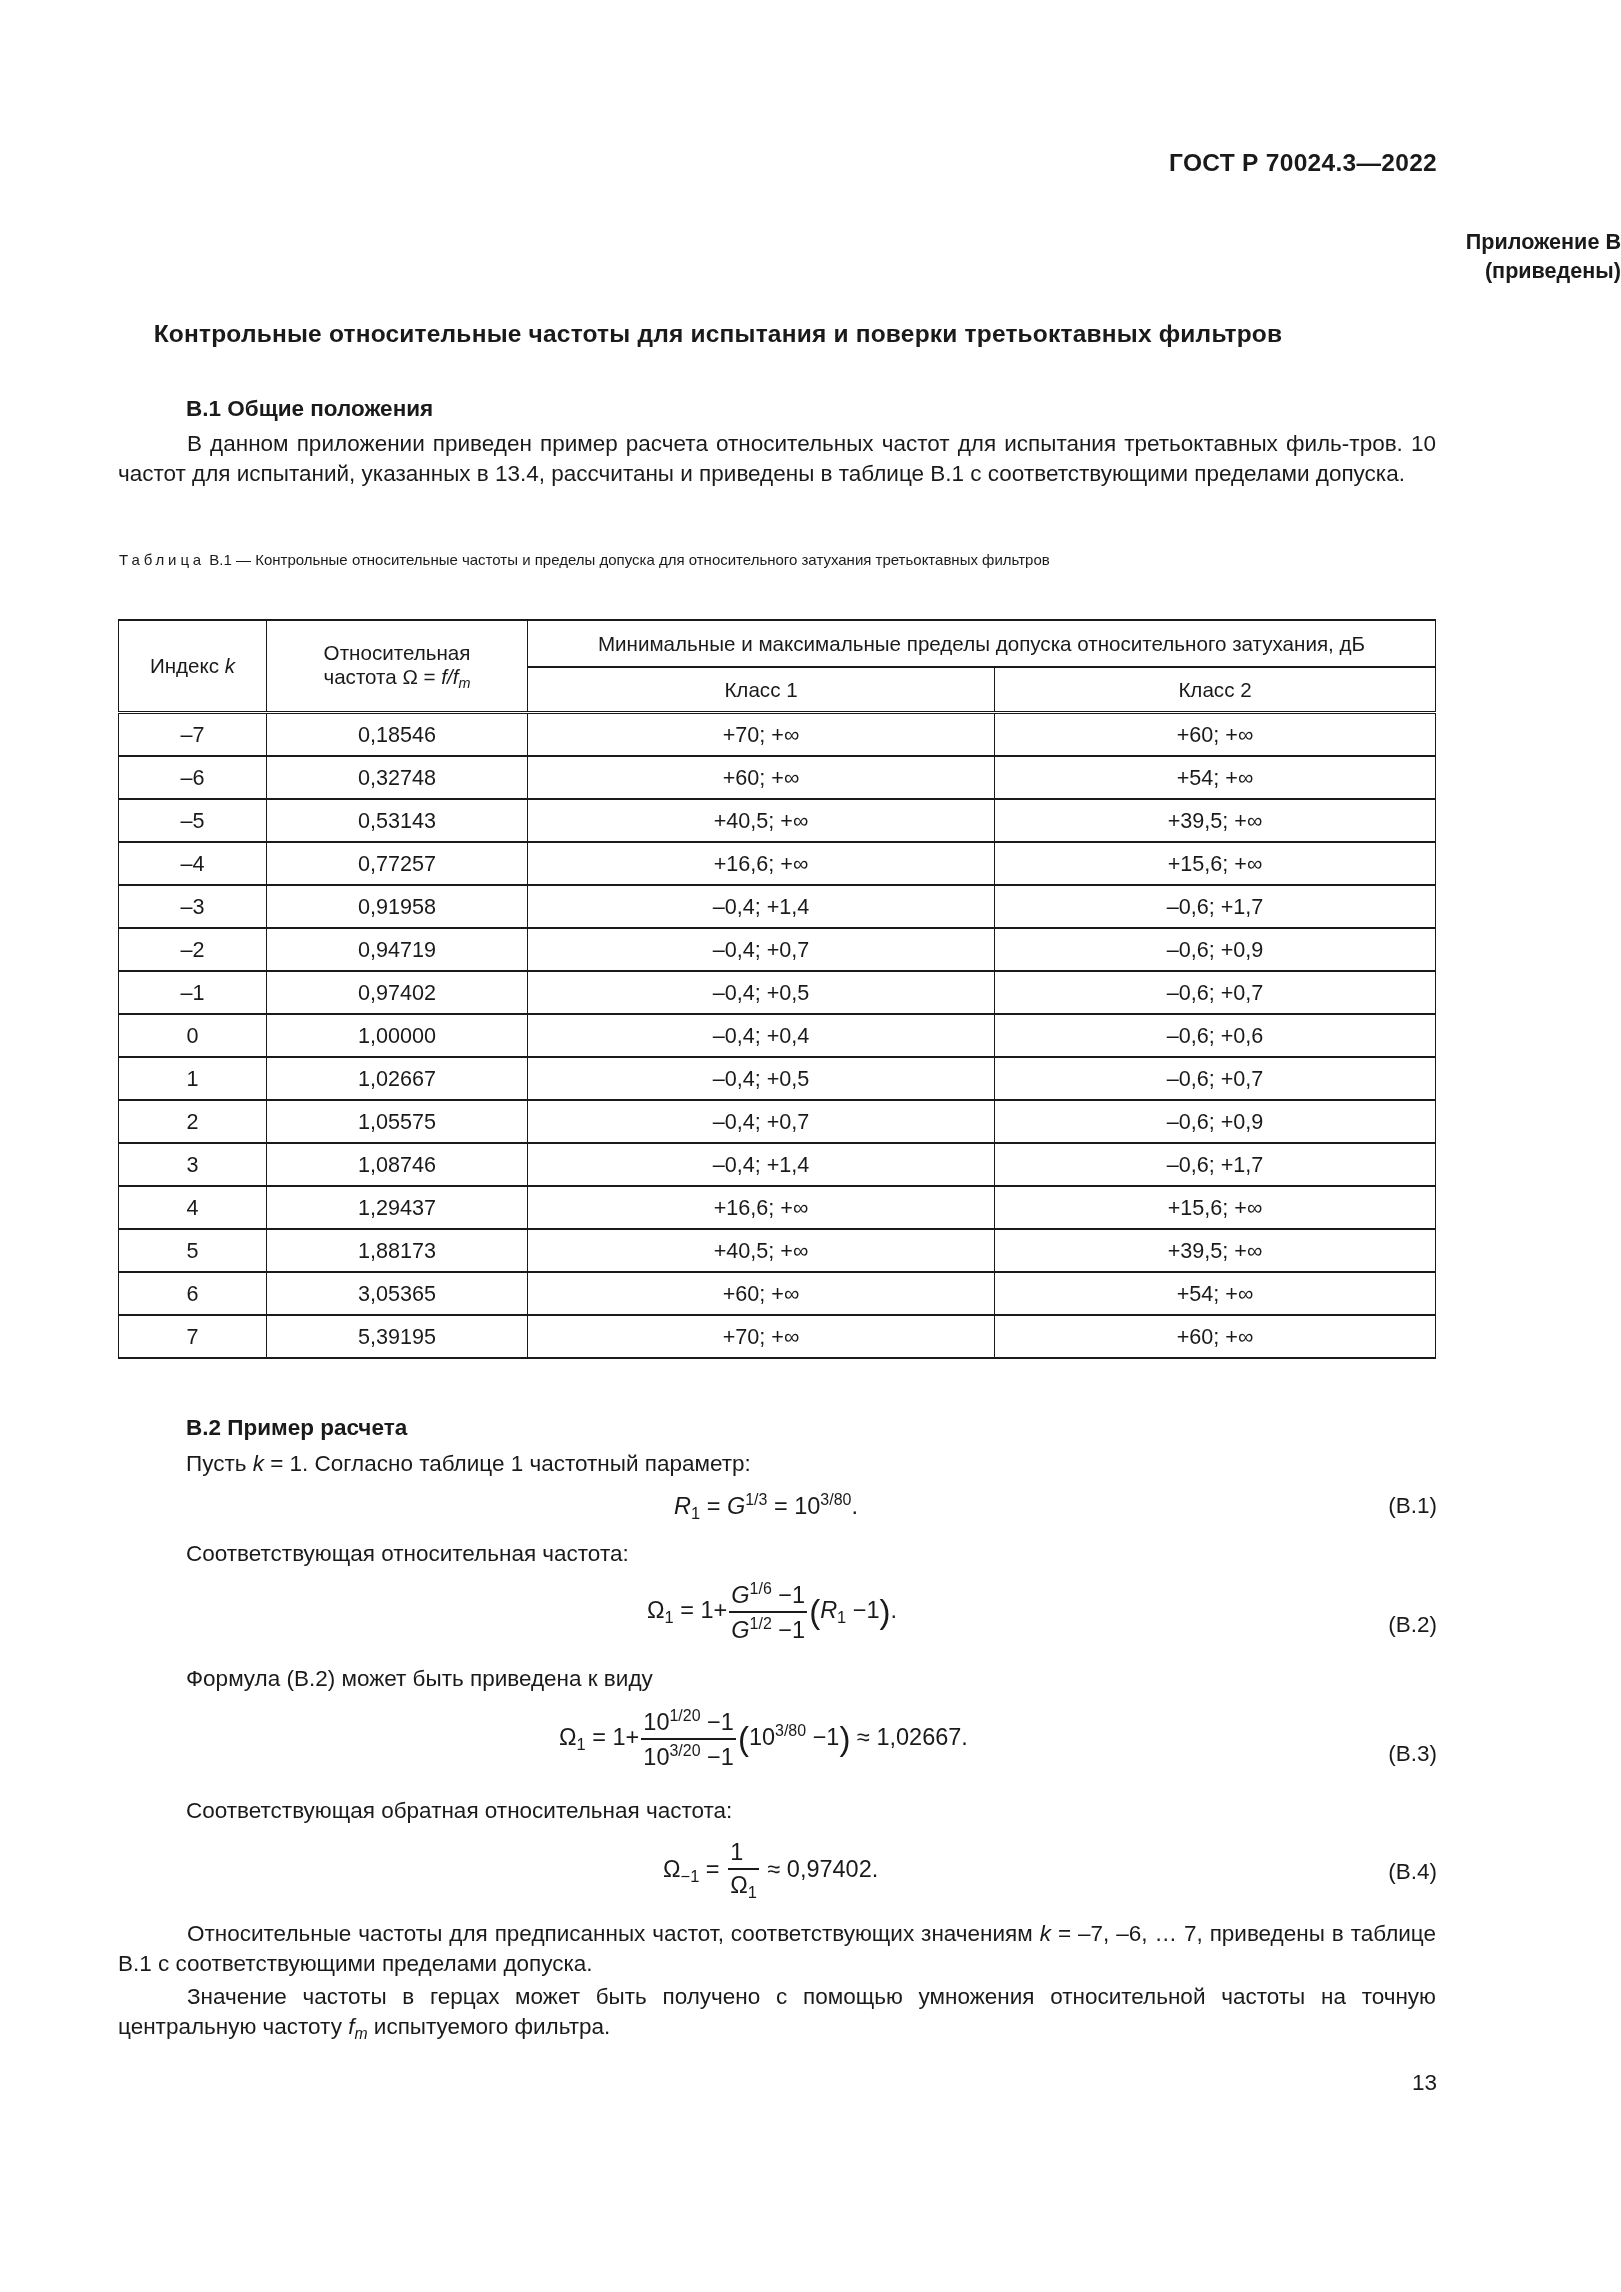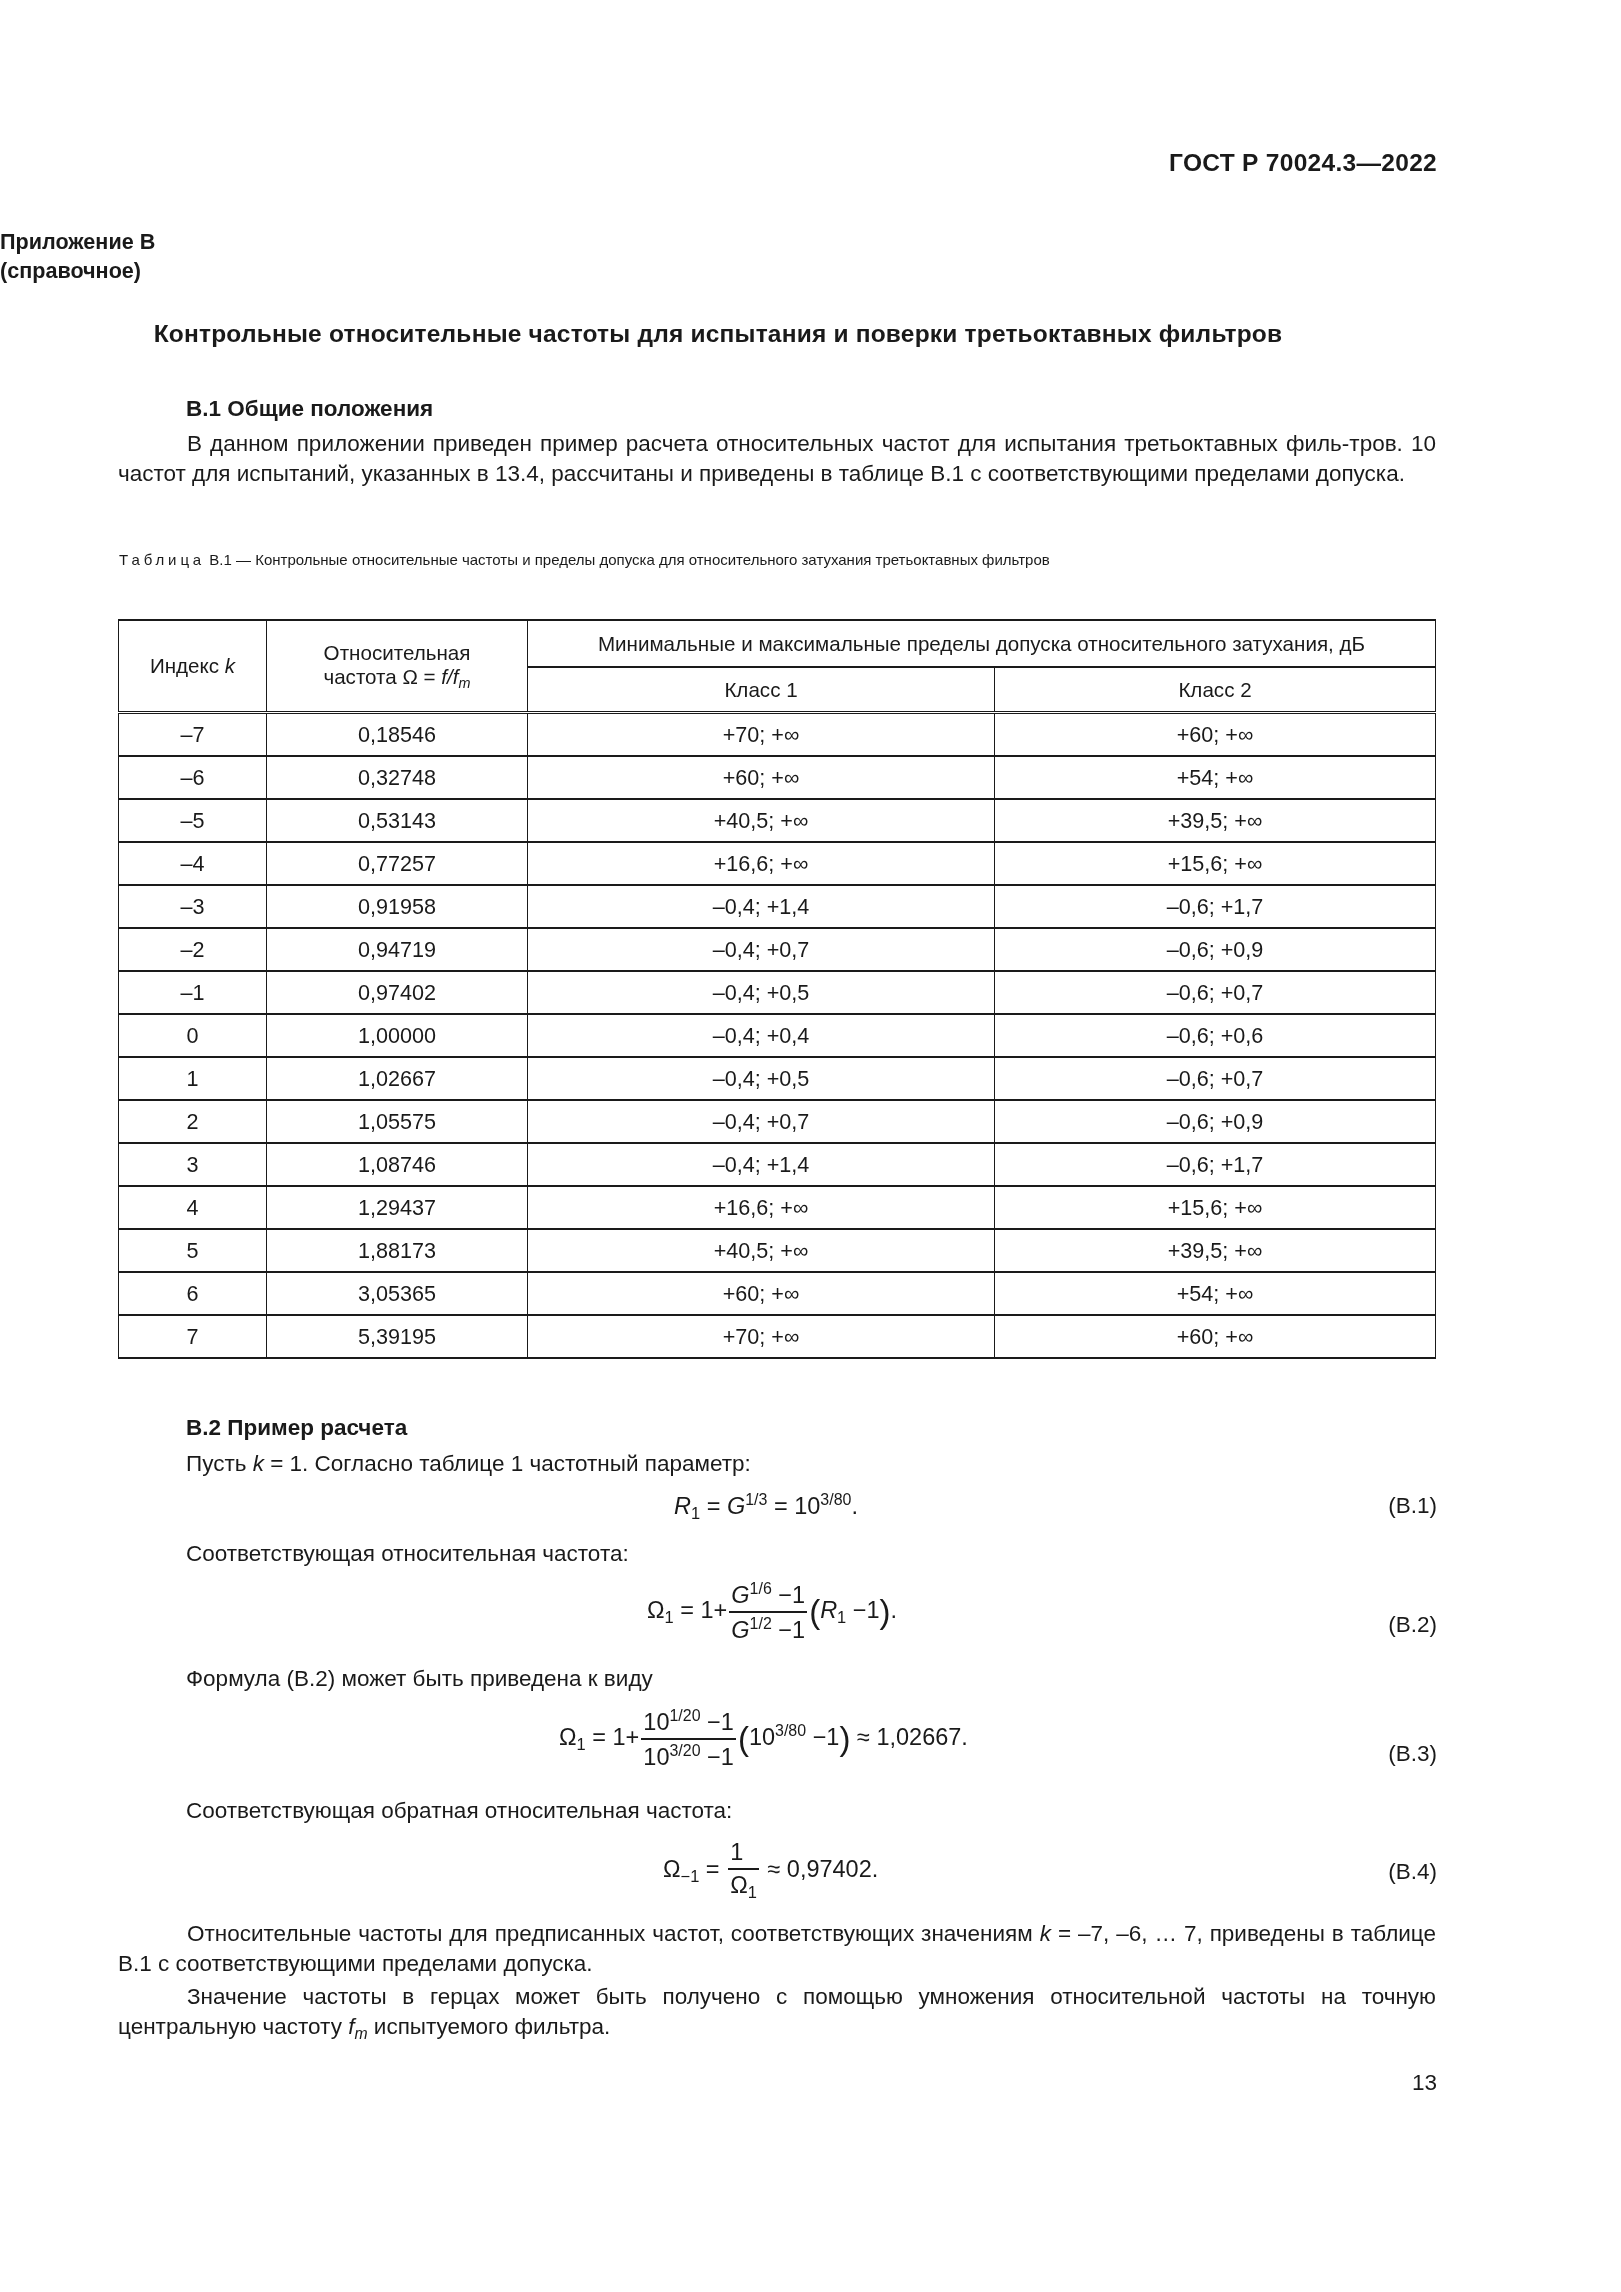--- a/index.html
+++ b/index.html
@@ -2,21 +2,21 @@
 <html><head>
 <meta charset="utf-8">
 <style>
   html, body { margin: 0; padding: 0; background: #ffffff; }
   body {
     width: 1621px; height: 2293px; position: relative; overflow: hidden;
     font-family: "Liberation Sans", sans-serif; color: #1a1a1a;
   }
   .abs { position: absolute; }
   .doc-code { right: 184px; top: 149px; font-size: 24.5px; font-weight: bold; letter-spacing: 0.3px; }
-  .annex-title { left: 0; width: 1621px; top: 227px; text-align: left; font-size: 21.6px; font-weight: bold; line-height: 29px; }
+  .annex-title { left: 0; width: 1621px; top: 227px; text-align: right; font-size: 21.6px; font-weight: bold; line-height: 29px; }
   .main-title { left: 0; width: 1436px; top: 320px; text-align: center; font-size: 24.5px; font-weight: bold; letter-spacing: 0.2px; }
   .sec-head { left: 186px; font-size: 22.5px; font-weight: bold; }
   .para { left: 118px; width: 1318px; font-size: 22.5px; line-height: 30px; text-align: justify; }
   .para .indent { display: inline-block; width: 69px; }
   .caption { left: 119px; width: 1318px; font-size: 15px; line-height: 30px; text-align: justify; }
   .spaced { letter-spacing: 3.9px; }
 
   table.t {
     position: absolute; left: 118px; top: 619px; width: 1318px;
     border-collapse: collapse; font-size: 21.6px;
@@ -45,21 +45,21 @@
   .big-paren { font-size: 33px; vertical-align: middle; font-weight: lighter; }
   .page-no { right: 184px; top: 2070px; font-size: 22.5px; }
 </style>
 </head>
 <body>
 
 <div class="abs doc-code">ГОСТ Р 70024.3—2022</div>
 
 <div class="abs annex-title">
   <div>Приложение В</div>
-  <div>(справочное)</div>
+  <div>(приведены)</div>
 </div>
 
 <div class="abs main-title">Контрольные относительные частоты для испытания и поверки третьоктавных фильтров</div>
 
 <div class="abs sec-head" style="top:396px;">В.1 Общие положения</div>
 
 <div class="abs para" style="top:429px;">
   <span class="indent"></span><span>В данном приложении приведен пример расчета относительных частот для испытания третьоктавных филь-тров. 10 частот для испытаний, указанных в 13.4, рассчитаны и приведены в таблице В.1 с соответствующими пределами допуска.</span>
 </div>
 

